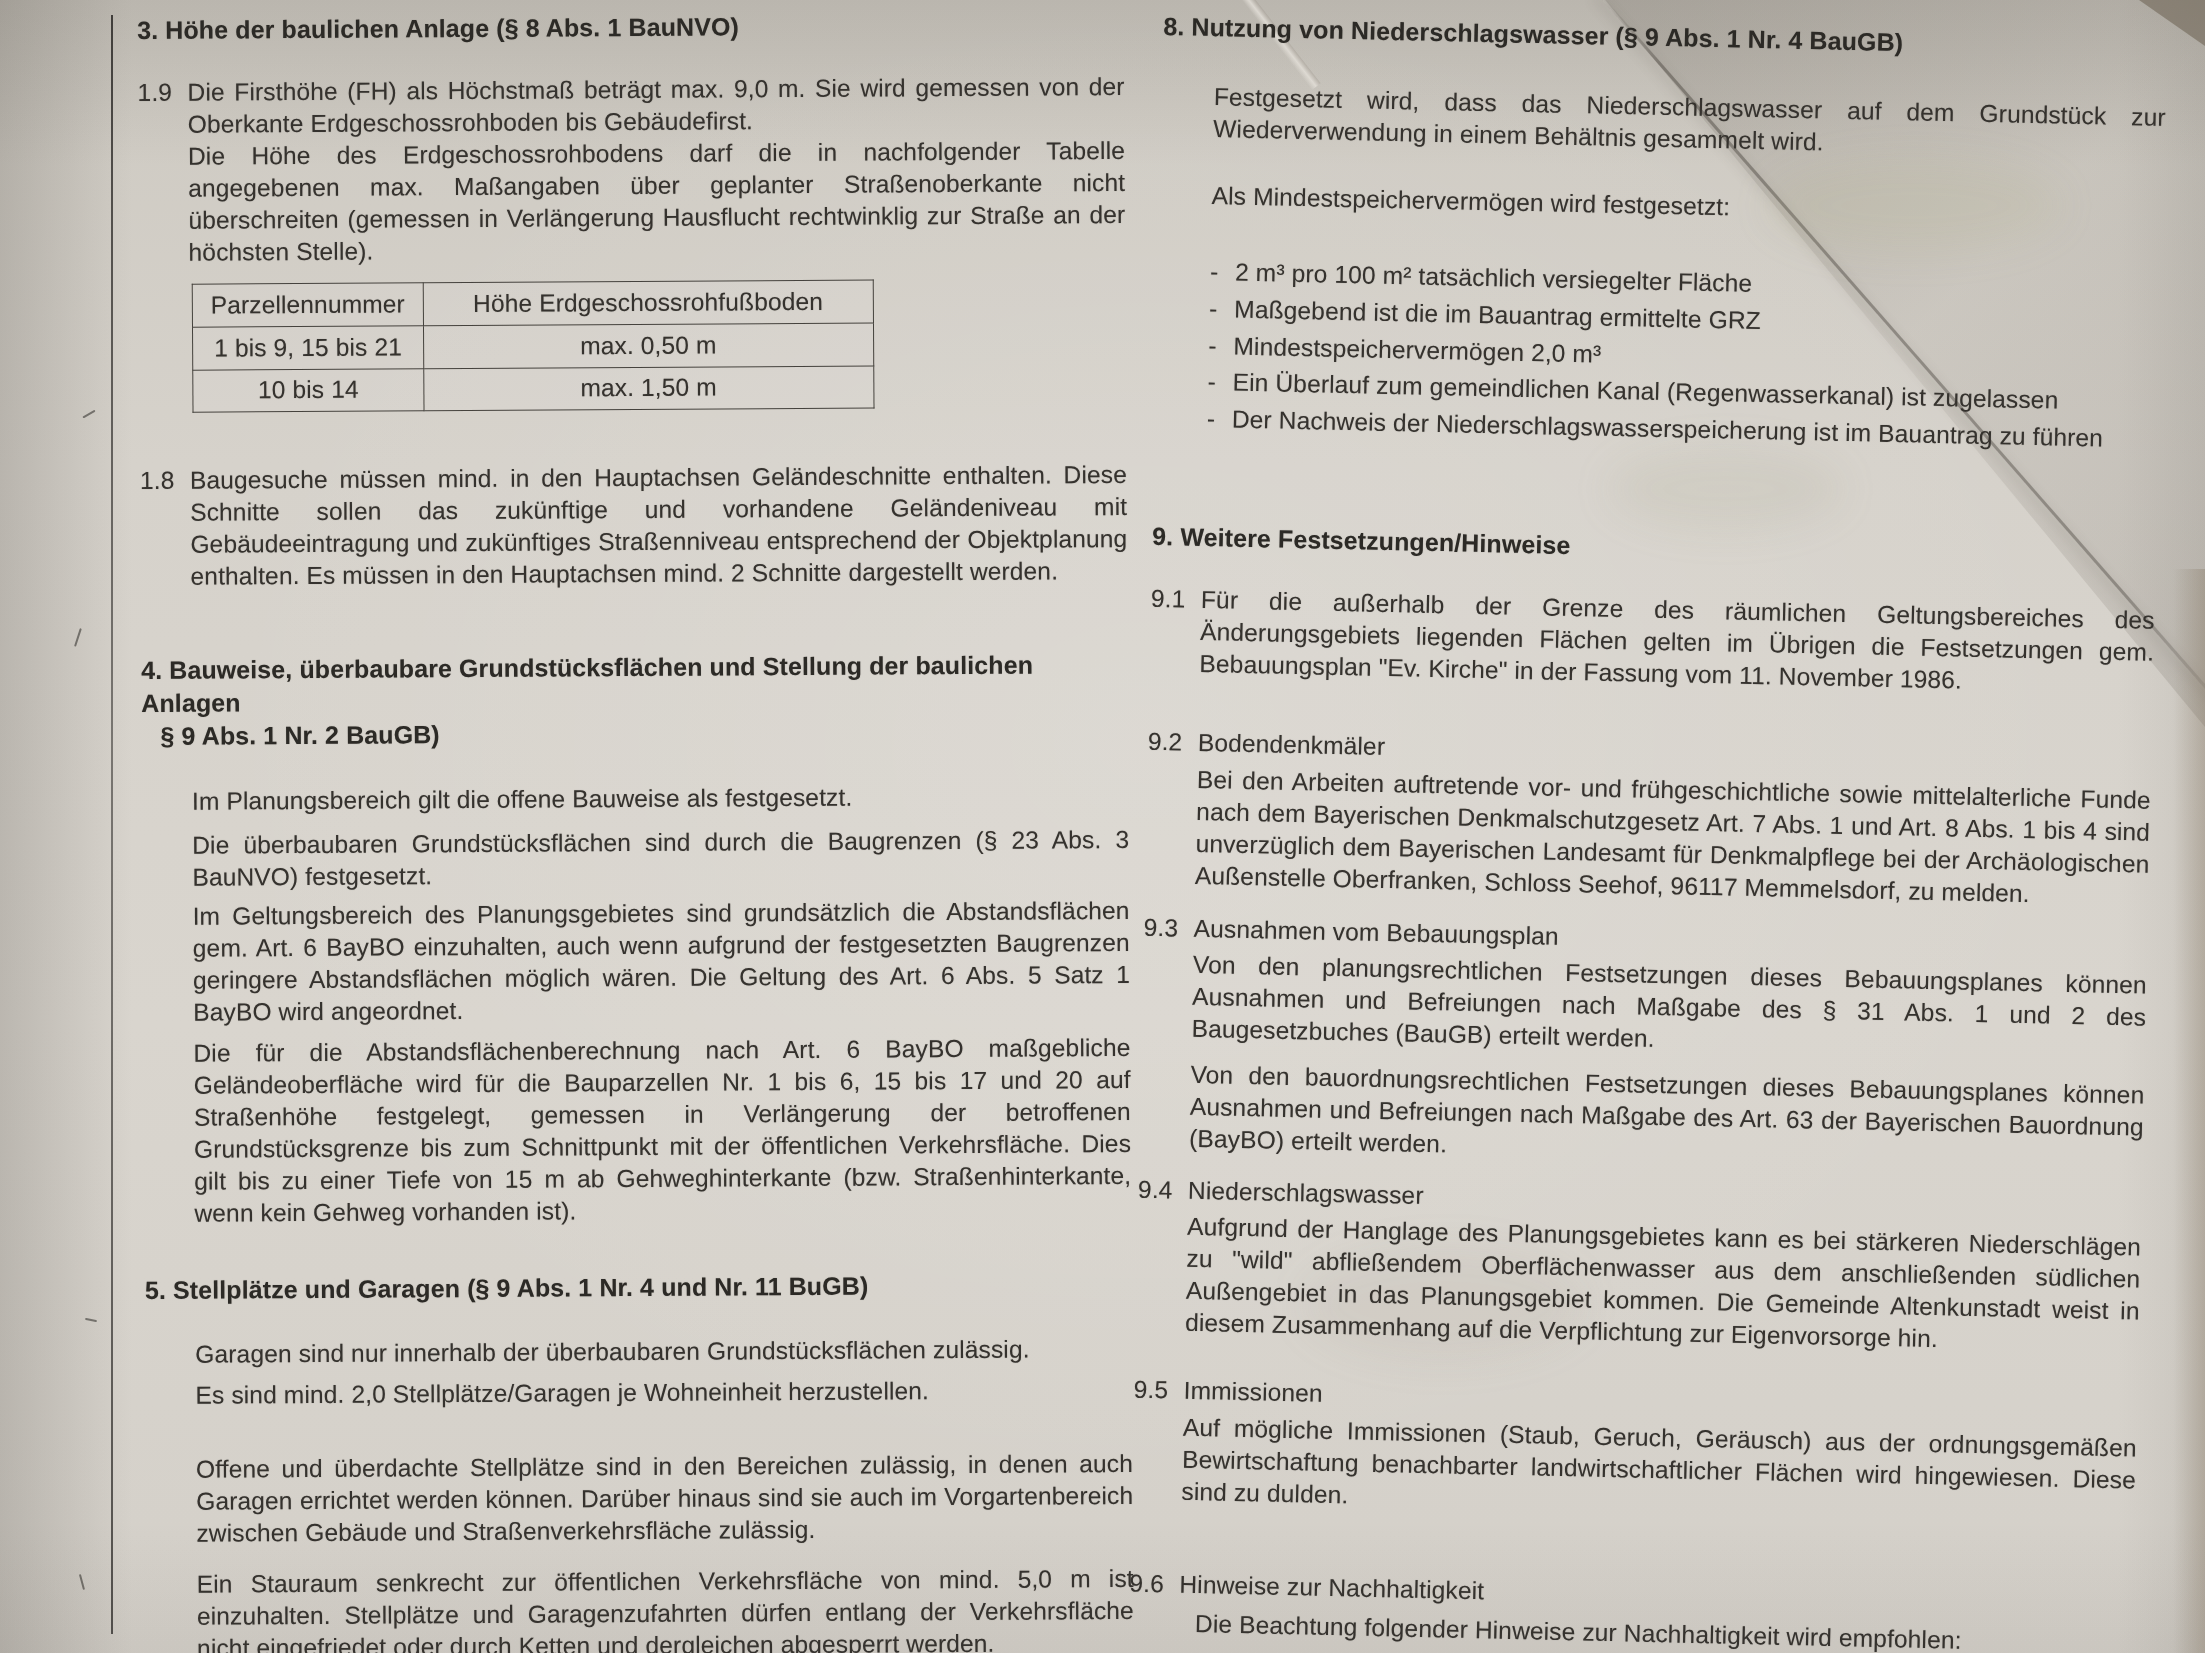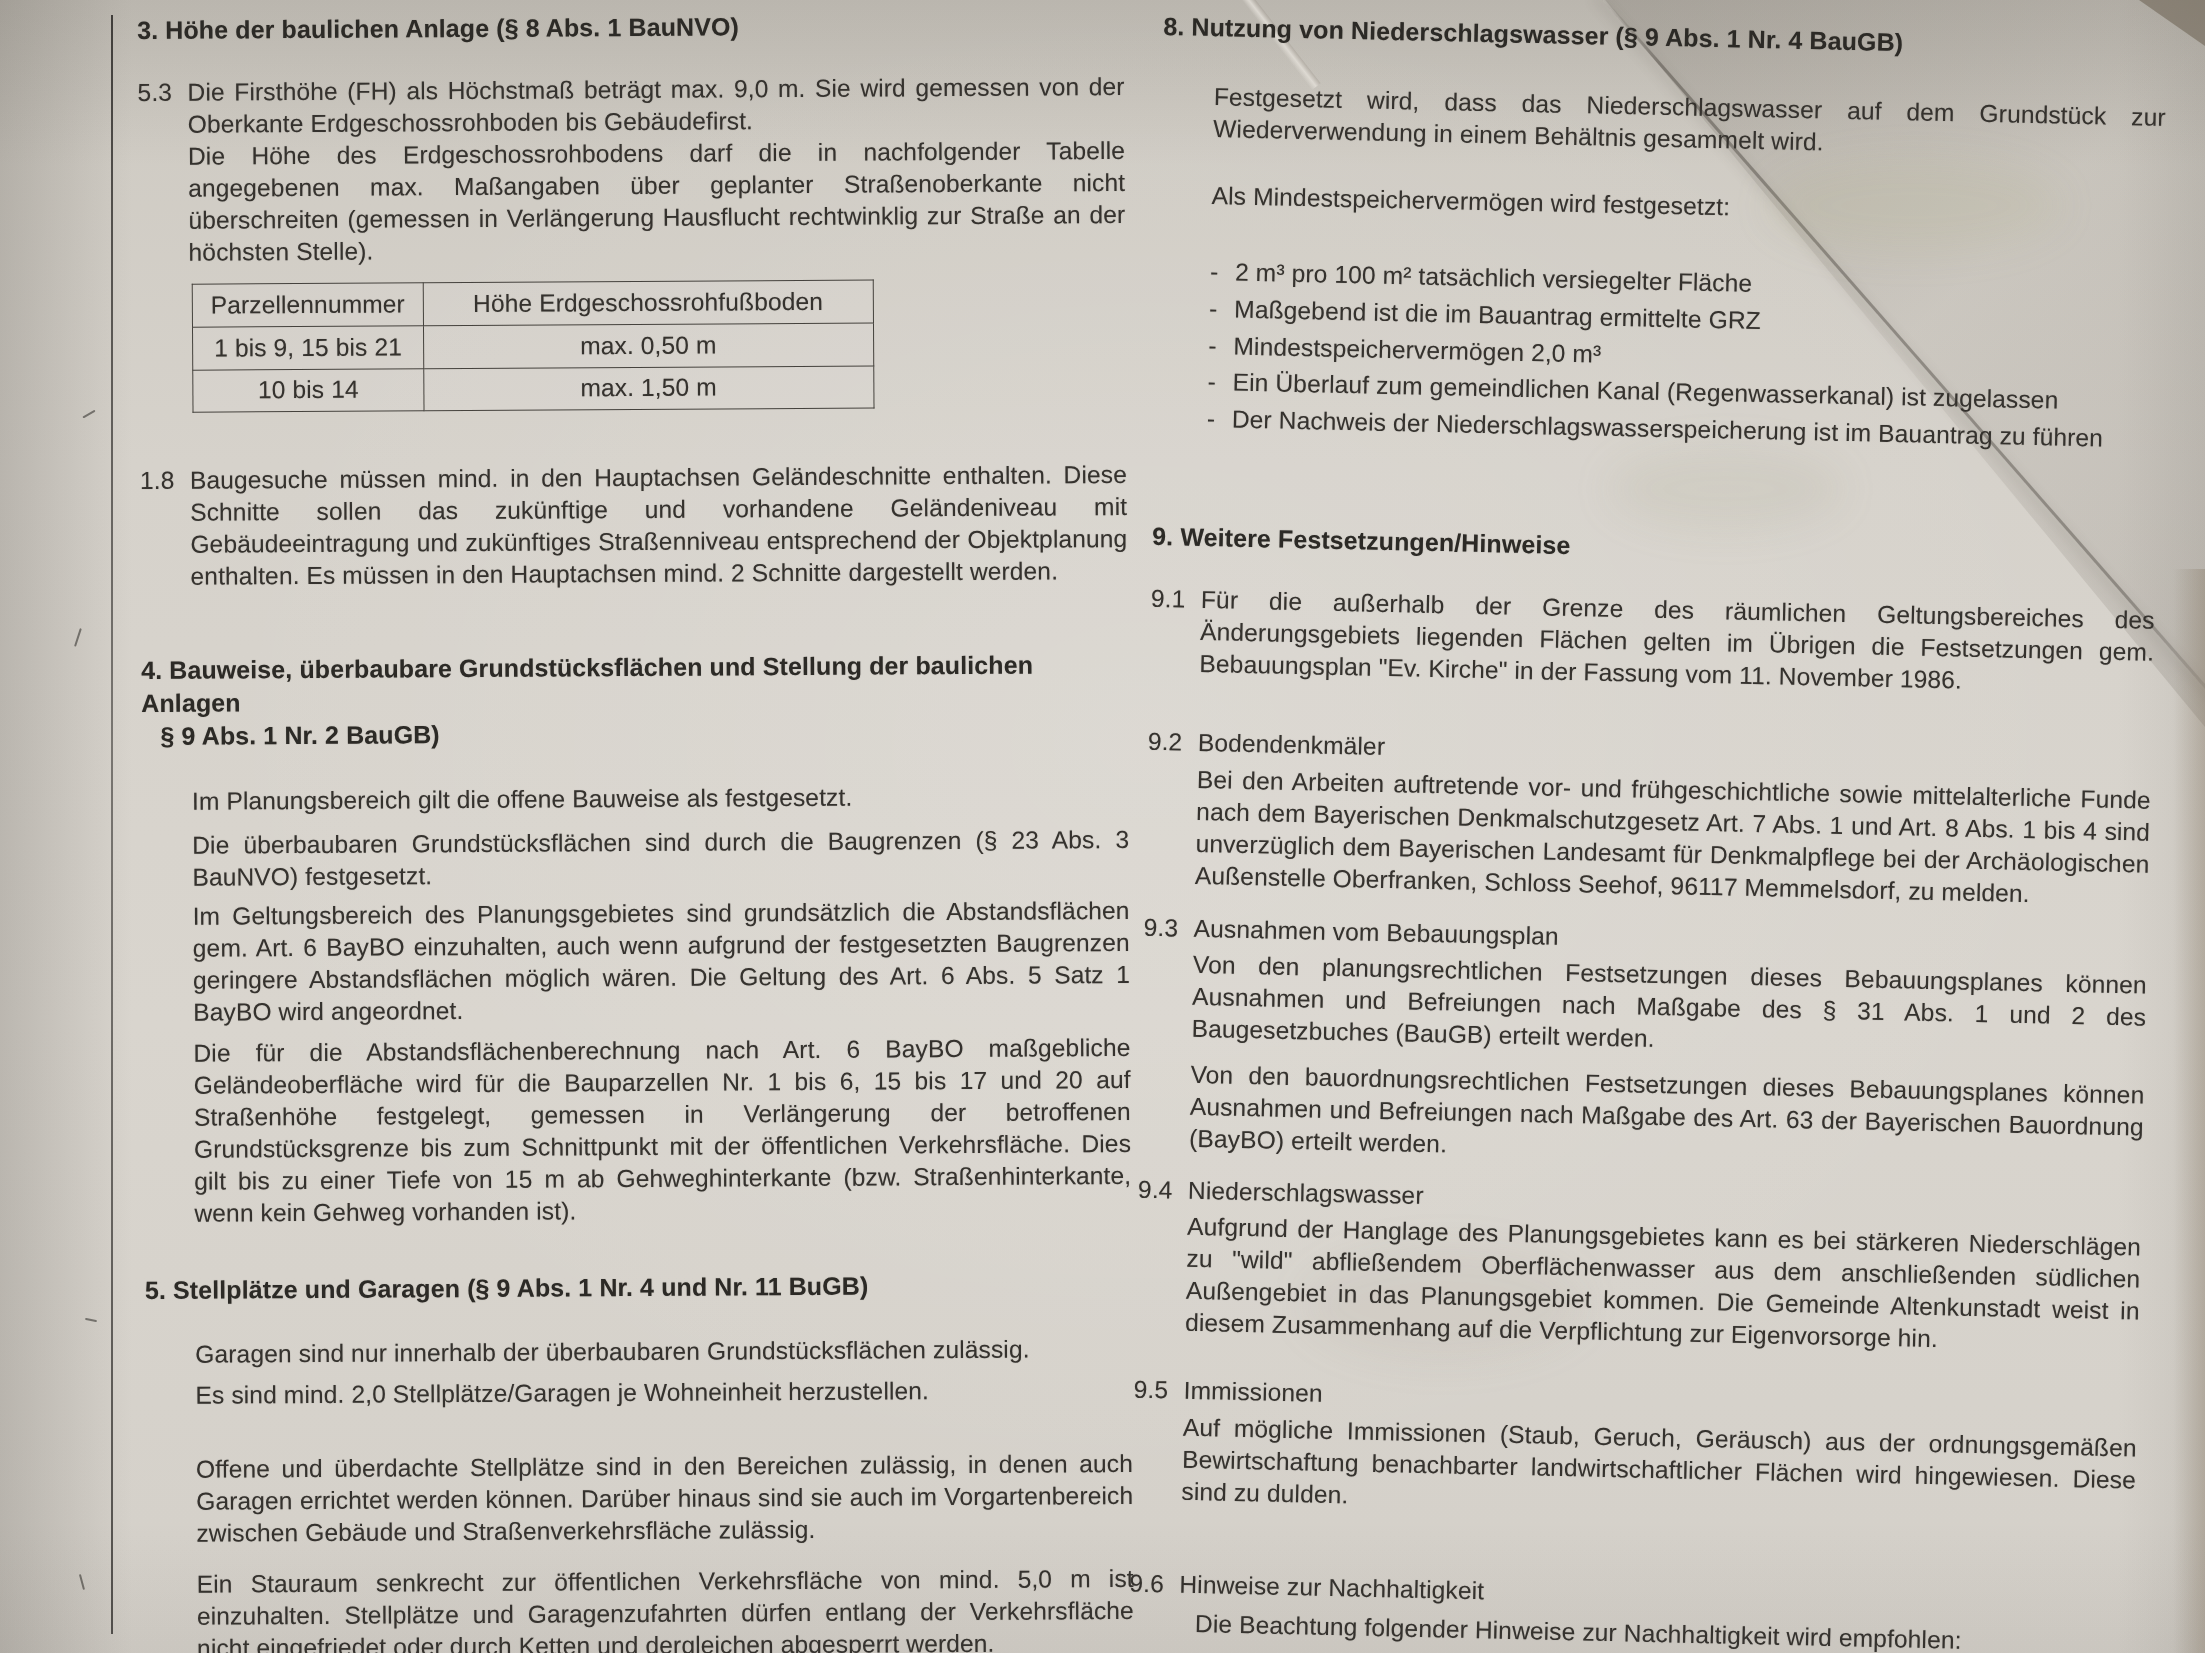--- a/index.html
+++ b/index.html
@@ -128,21 +128,21 @@
   <div class="mark mark4"></div>
   <div class="stain stain1"></div>
   <div class="stain stain2"></div>
   <div class="stain stain3"></div>
 
   <main class="col col-left">
 
     <h2 class="sec-h h3">3. Höhe der baulichen Anlage (§ 8 Abs. 1 BauNVO)</h2>
 
     <div class="clause c31">
-      <span class="num">5.3</span>
+      <span class="num">1.9</span>
       <div class="cbody">
         <p class="jp">Die Firsthöhe (FH) als Höchstmaß beträgt max. 9,0 m. Sie wird gemessen von der Oberkante Erdgeschossrohboden bis Gebäudefirst.</p>
         <p class="jp">Die Höhe des Erdgeschossrohbodens darf die in nachfolgender Tabelle angegebenen max. Maßangaben über geplanter Straßenoberkante nicht überschreiten (gemessen in Verlängerung Hausflucht rechtwinklig zur Straße an der höchsten Stelle).</p>
       </div>
     </div>
 
     <table class="ptable">
       <thead>
         <tr>
           <th class="colA">Parzellennummer</th>

